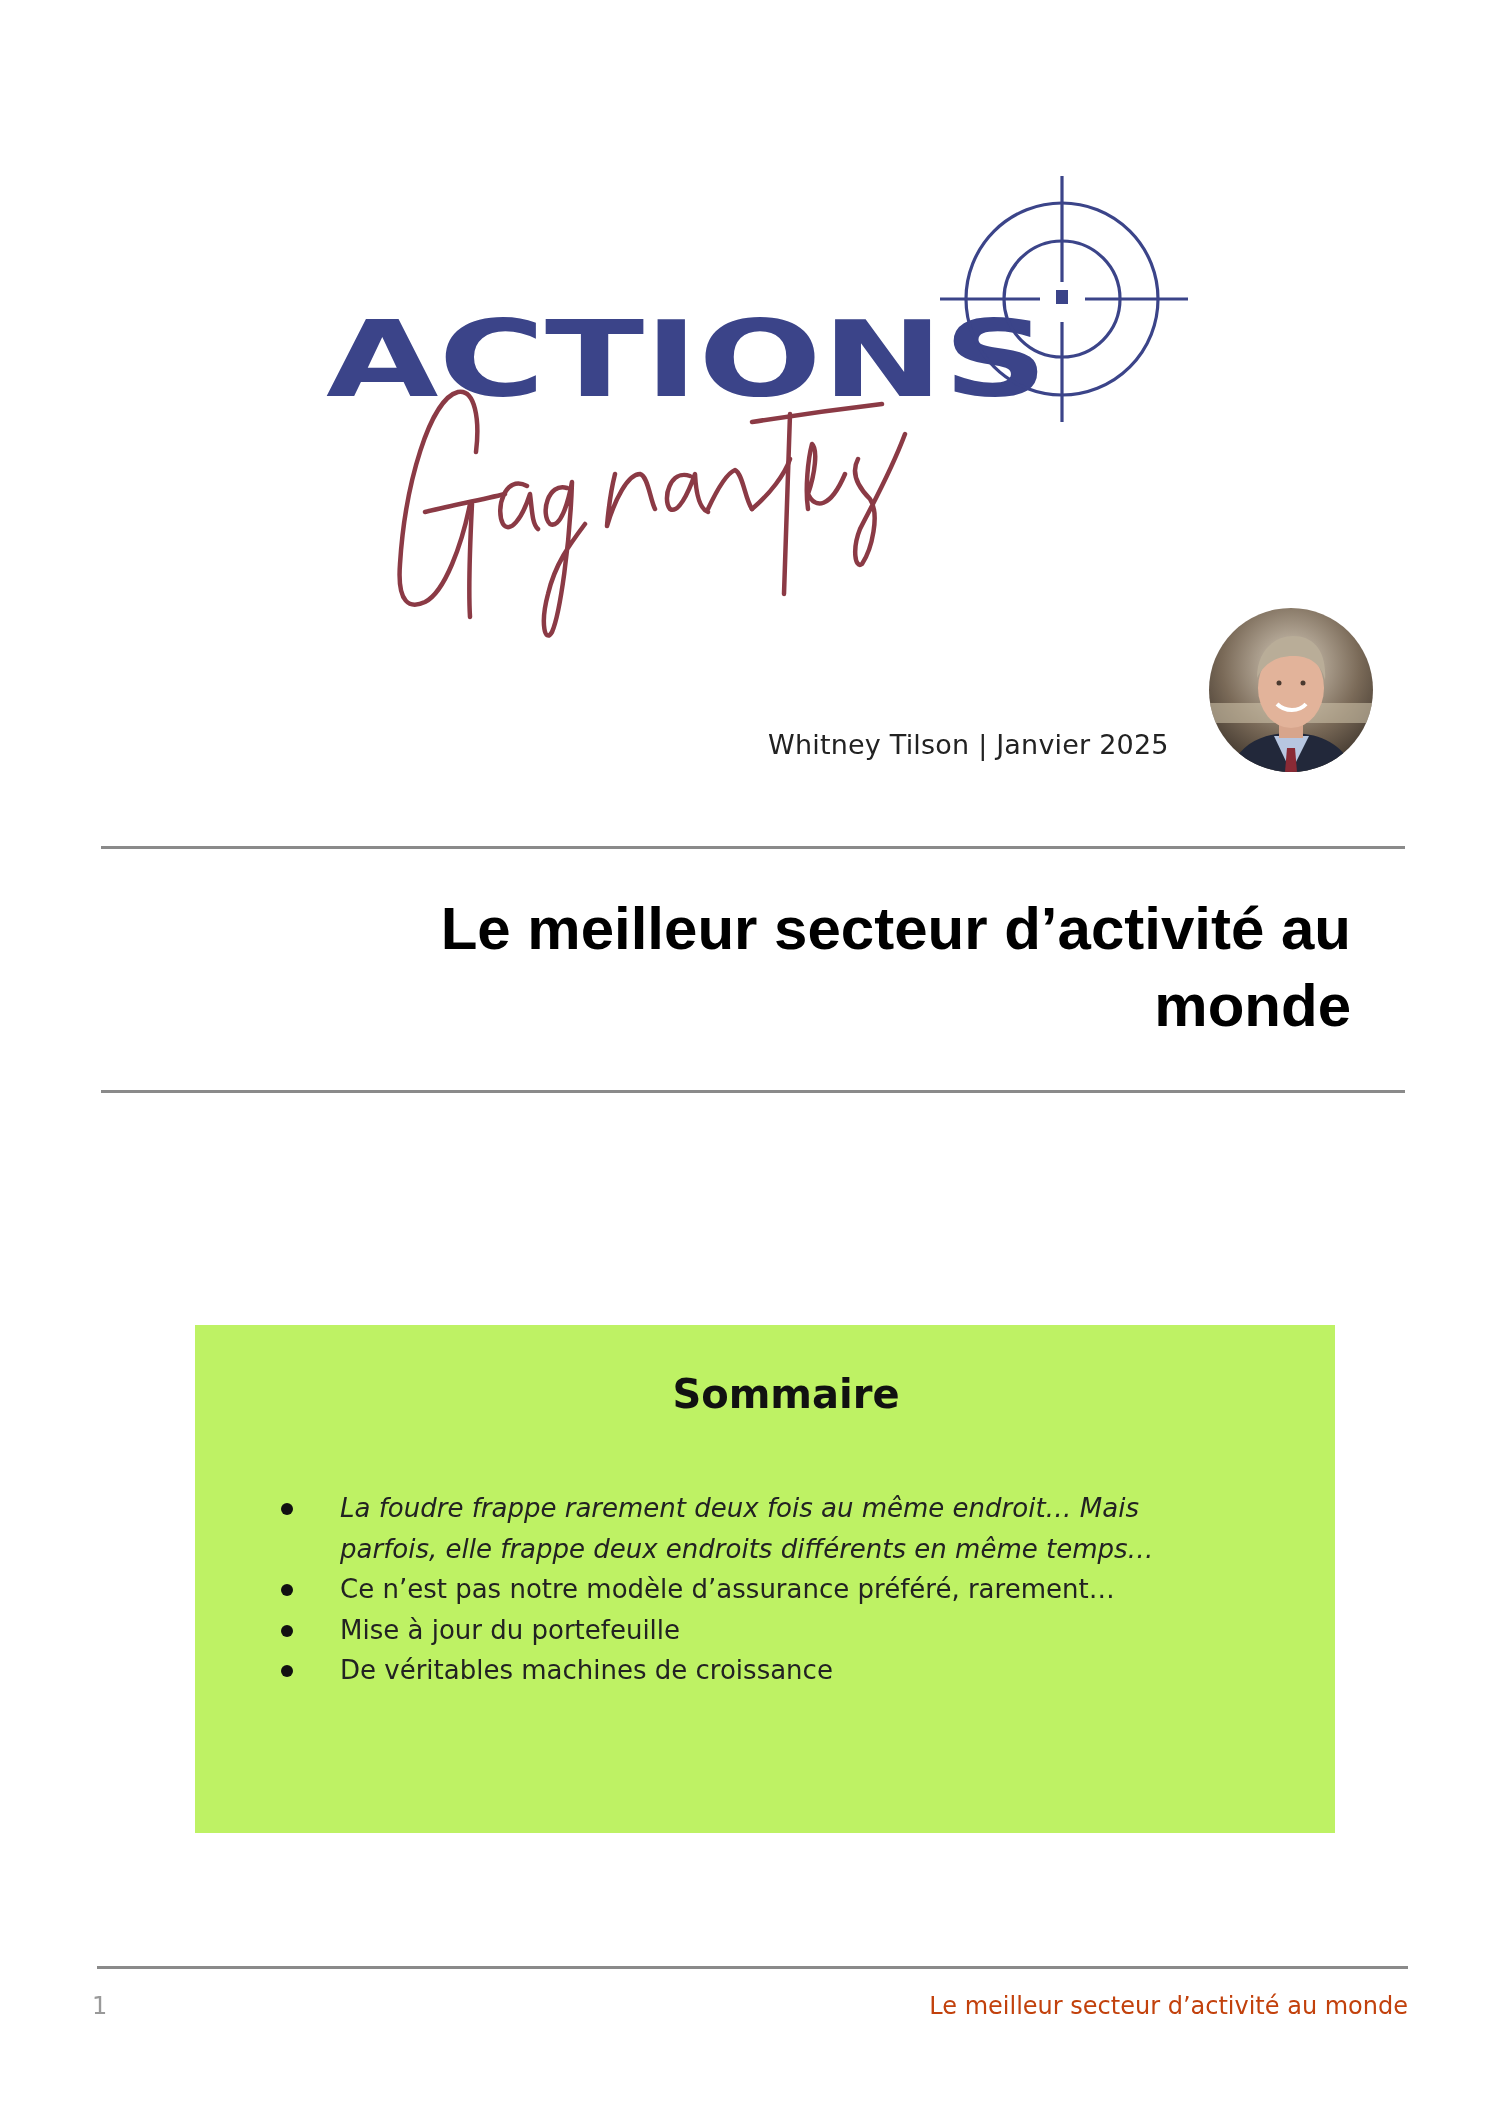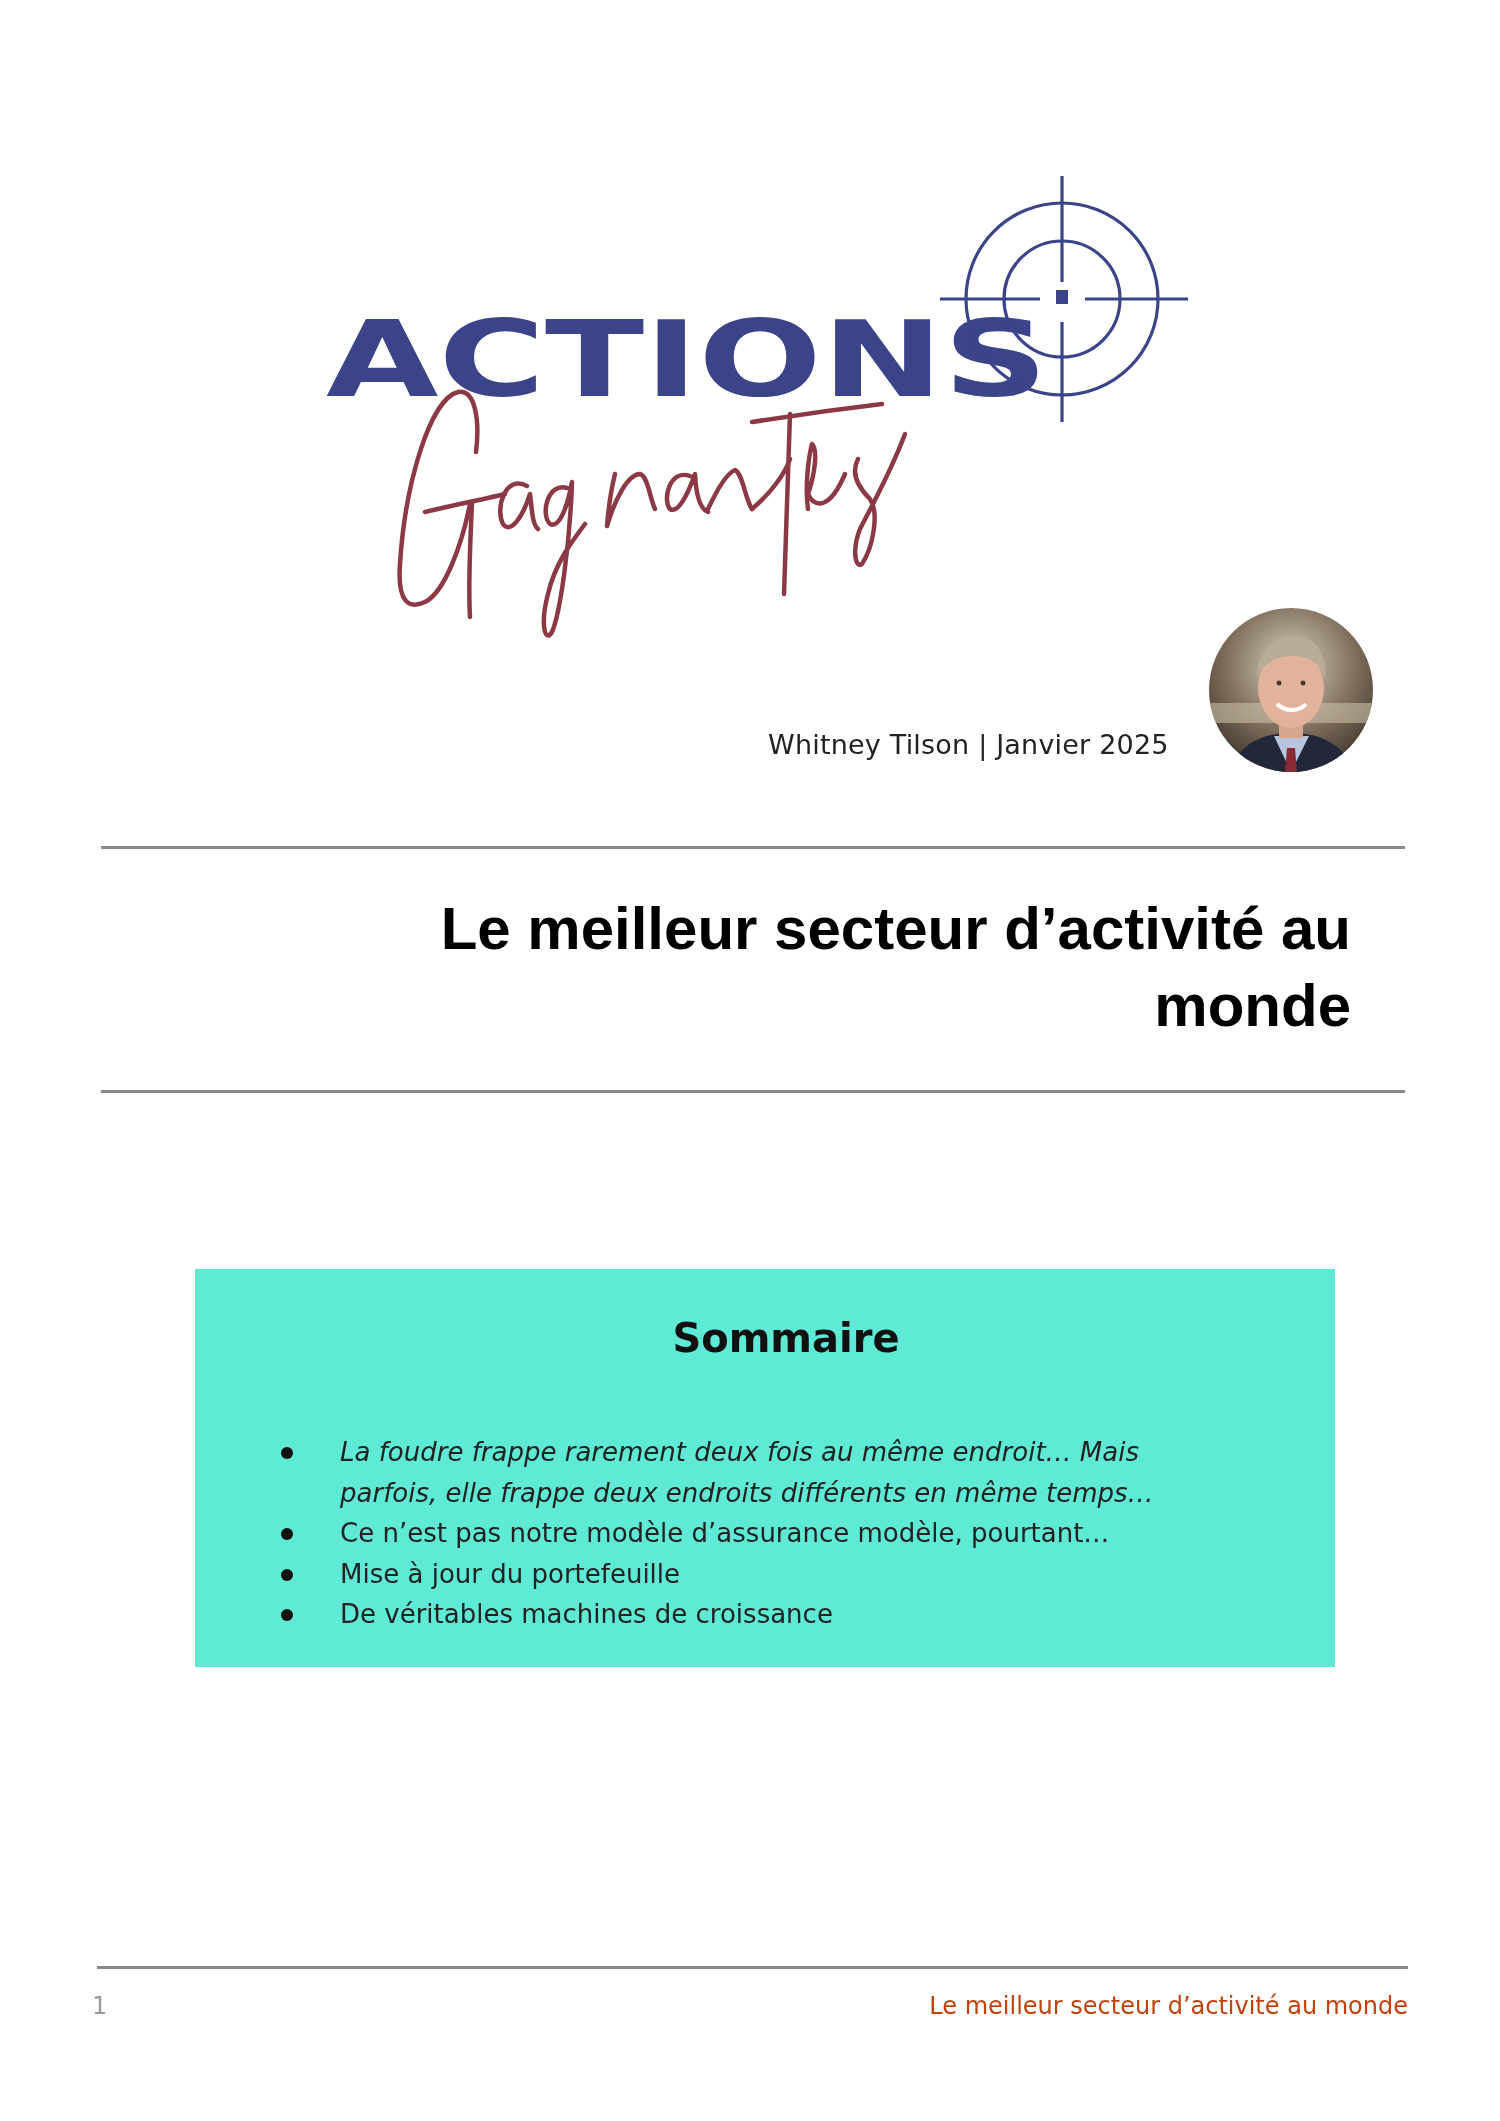--- a/index.html
+++ b/index.html
@@ -19,21 +19,21 @@
 
   
   .rule { height: 3px; background: #8a8a8a; }
 
   
   .title { left: 101px; width: 1304px; top: 890px; text-align: right;
            font-family: "Liberation Sans", sans-serif; font-weight: bold;
            font-size: 60px; line-height: 77px; padding-right: 54px; box-sizing: border-box; }
 
   
-  .summary { left: 195px; top: 1269px; width: 1140px; height: 398px; background: #5eead4; }
+  .summary { left: 195px; top: 1325px; width: 1140px; height: 508px; background: #bef264; }
   .summary-title { position: absolute; left: 0; right: 0; top: 46px; text-align: center;
                    font-family: "DejaVu Sans", sans-serif; font-weight: bold; font-size: 40px;
                    color: #111; padding-left: 42px; }
   .summary-list { position: absolute; left: 82px; top: 159px; margin: 4px; padding: 0; list-style: none; }
   .summary-list li { position: relative; padding-left: 59px; font-family: "DejaVu Sans", sans-serif;
                      font-size: 26px; line-height: 40.5px; color: #222; width: 900px; }
   .summary-list li .dot { position: absolute; left: 0; top: 15px; width: 12px; height: 12px;
                           border-radius: 50%; background: #111; }
   .summary-list li.italic .txt { font-style: italic; }
 
@@ -127,21 +127,21 @@
 
 <div class="abs summary">
   <div class="summary-title">Sommaire</div>
   <ul class="summary-list">
     <li class="italic">
       <span class="dot"></span>
       <span class="txt">La foudre frappe rarement deux fois au même endroit… Mais parfois, elle frappe deux endroits différents en même temps…</span>
     </li>
     <li>
       <span class="dot"></span>
-      <span class="txt">Ce n’est pas notre modèle d’assurance modèle, pourtant…</span>
+      <span class="txt">Ce n’est pas notre modèle d’assurance préféré, rarement…</span>
     </li>
     <li>
       <span class="dot"></span>
       <span class="txt">Mise à jour du portefeuille</span>
     </li>
     <li>
       <span class="dot"></span>
       <span class="txt">De véritables machines de croissance</span>
     </li>
   </ul>

